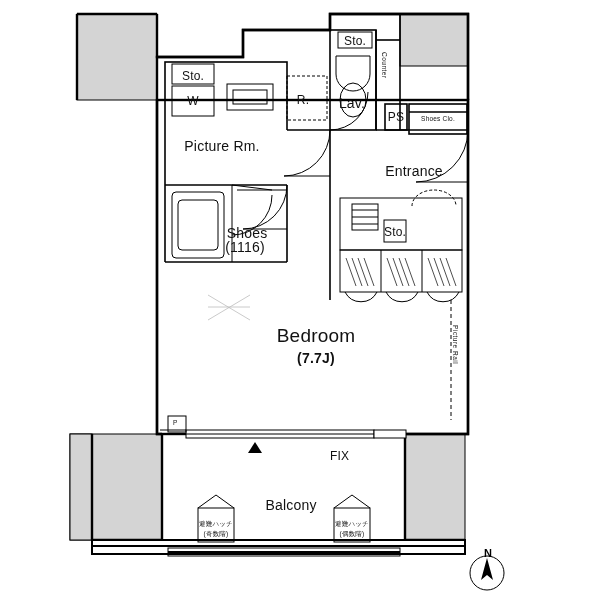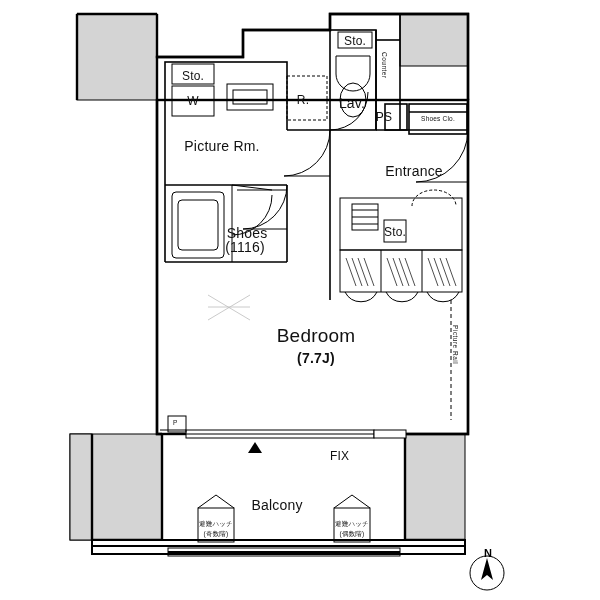--- a/index.html
+++ b/index.html
@@ -224,28 +224,28 @@
 
 <div class="lbl ctr" style="left:222px;top:138px;">Picture Rm.</div>
 
 <div class="lbl ctr" style="left:247px;top:225px;">Shoes</div>
 <div class="lbl ctr" style="left:245px;top:239px;">(1116)</div>
 
 <div class="lbl ctr" style="left:352px;top:95px;">Lav.</div>
 
 <div class="lbl ctr" style="left:414px;top:163px;text-align:center;">Entrance</div>
 
-<div class="lbl ctr" style="left:277px;top:497px;">Balcony</div>
+<div class="lbl ctr" style="left:291px;top:497px;">Balcony</div>
 
 <div class="lbl sm ctr" style="left:355px;top:34px;">Sto.</div>
 <div class="lbl sm ctr" style="left:193px;top:69px;">Sto.</div>
 <div class="lbl sm ctr" style="left:193px;top:94px;">W</div>
 <div class="lbl sm ctr" style="left:303px;top:93px;">R.</div>
 <div class="lbl xs vert" style="left:381px;top:52px;">Counter</div>
-<div class="lbl sm ctr" style="left:384px;top:110px;">PS</div>
+<div class="lbl sm ctr" style="left:396px;top:110px;">PS</div>
 <div class="lbl xs ctr" style="left:438px;top:115px;">Shoes Clo.</div>
 <div class="lbl sm ctr" style="left:395px;top:225px;">Sto.</div>
 <div class="lbl xs" style="left:173px;top:419px;">P</div>
 <div class="lbl sm" style="left:330px;top:437px;margin-top:12px;">FIX</div>
 <div class="lbl xs vert" style="left:452px;top:325px;">Picture Rail</div>
 
 <div class="lbl xs ctr" style="left:216px;top:520px;">避難ハッチ</div>
 <div class="lbl xs ctr" style="left:216px;top:530px;">(奇数階)</div>
 <div class="lbl xs ctr" style="left:352px;top:520px;">避難ハッチ</div>
 <div class="lbl xs ctr" style="left:352px;top:530px;">(偶数階)</div>

